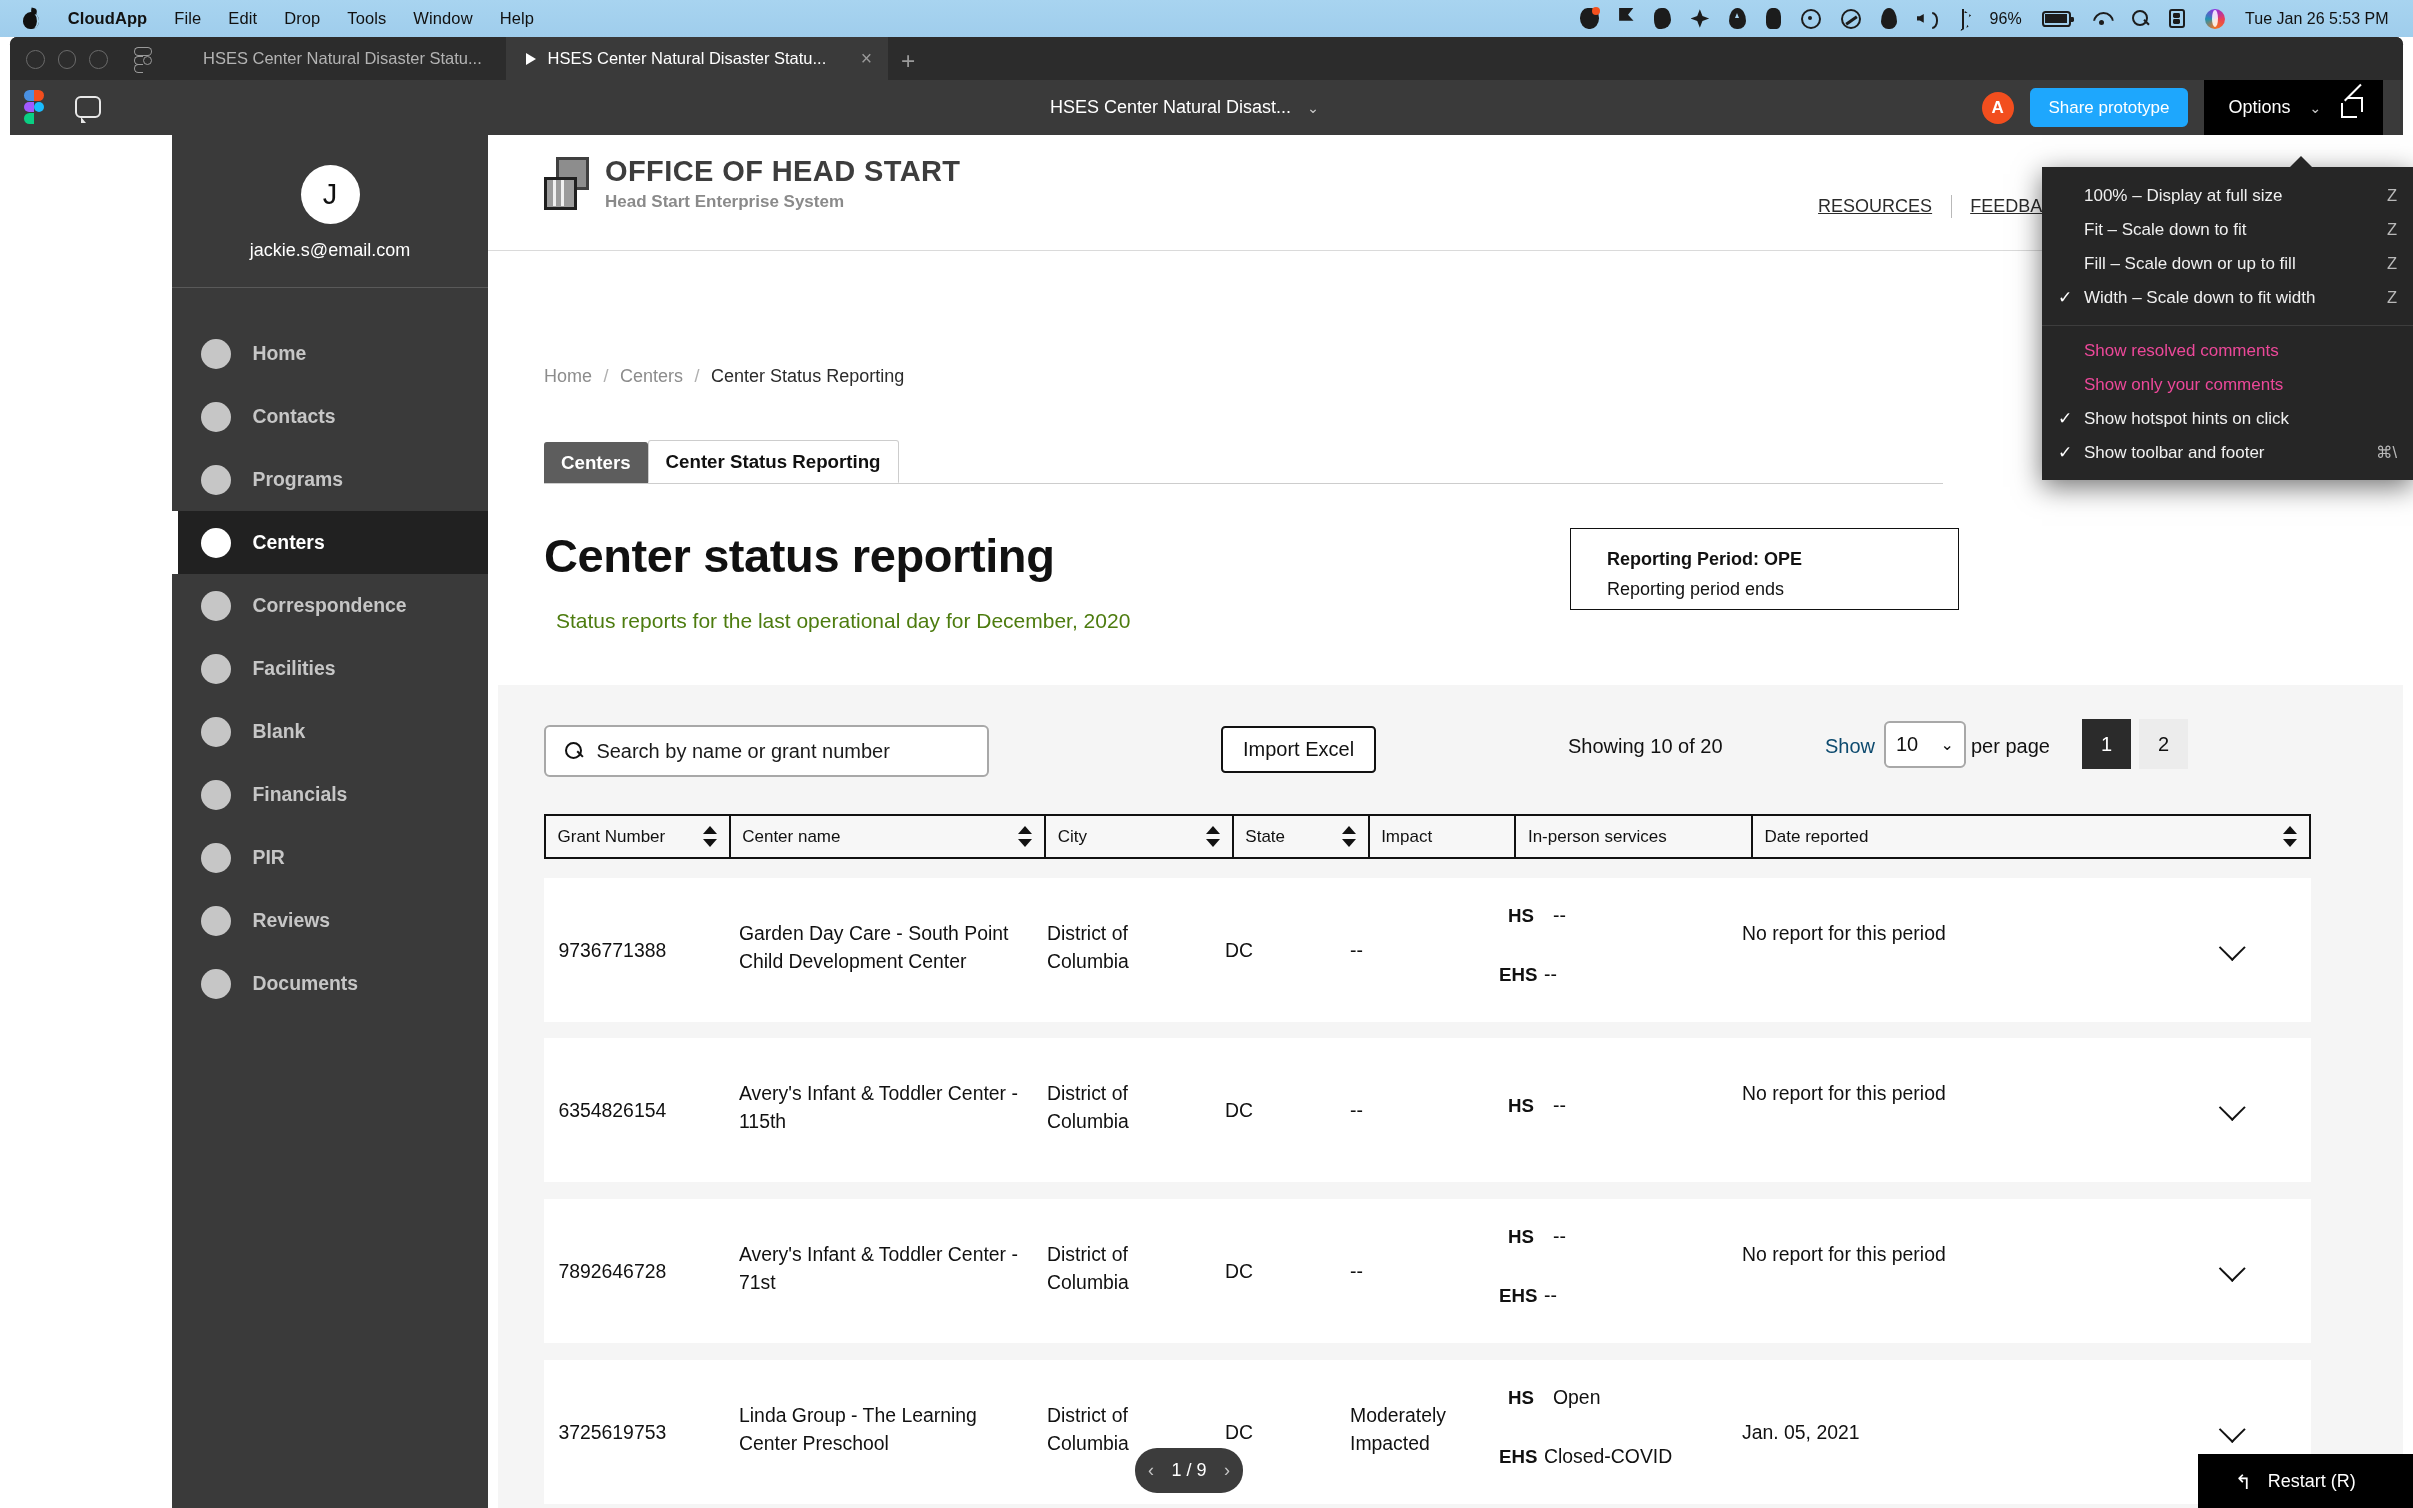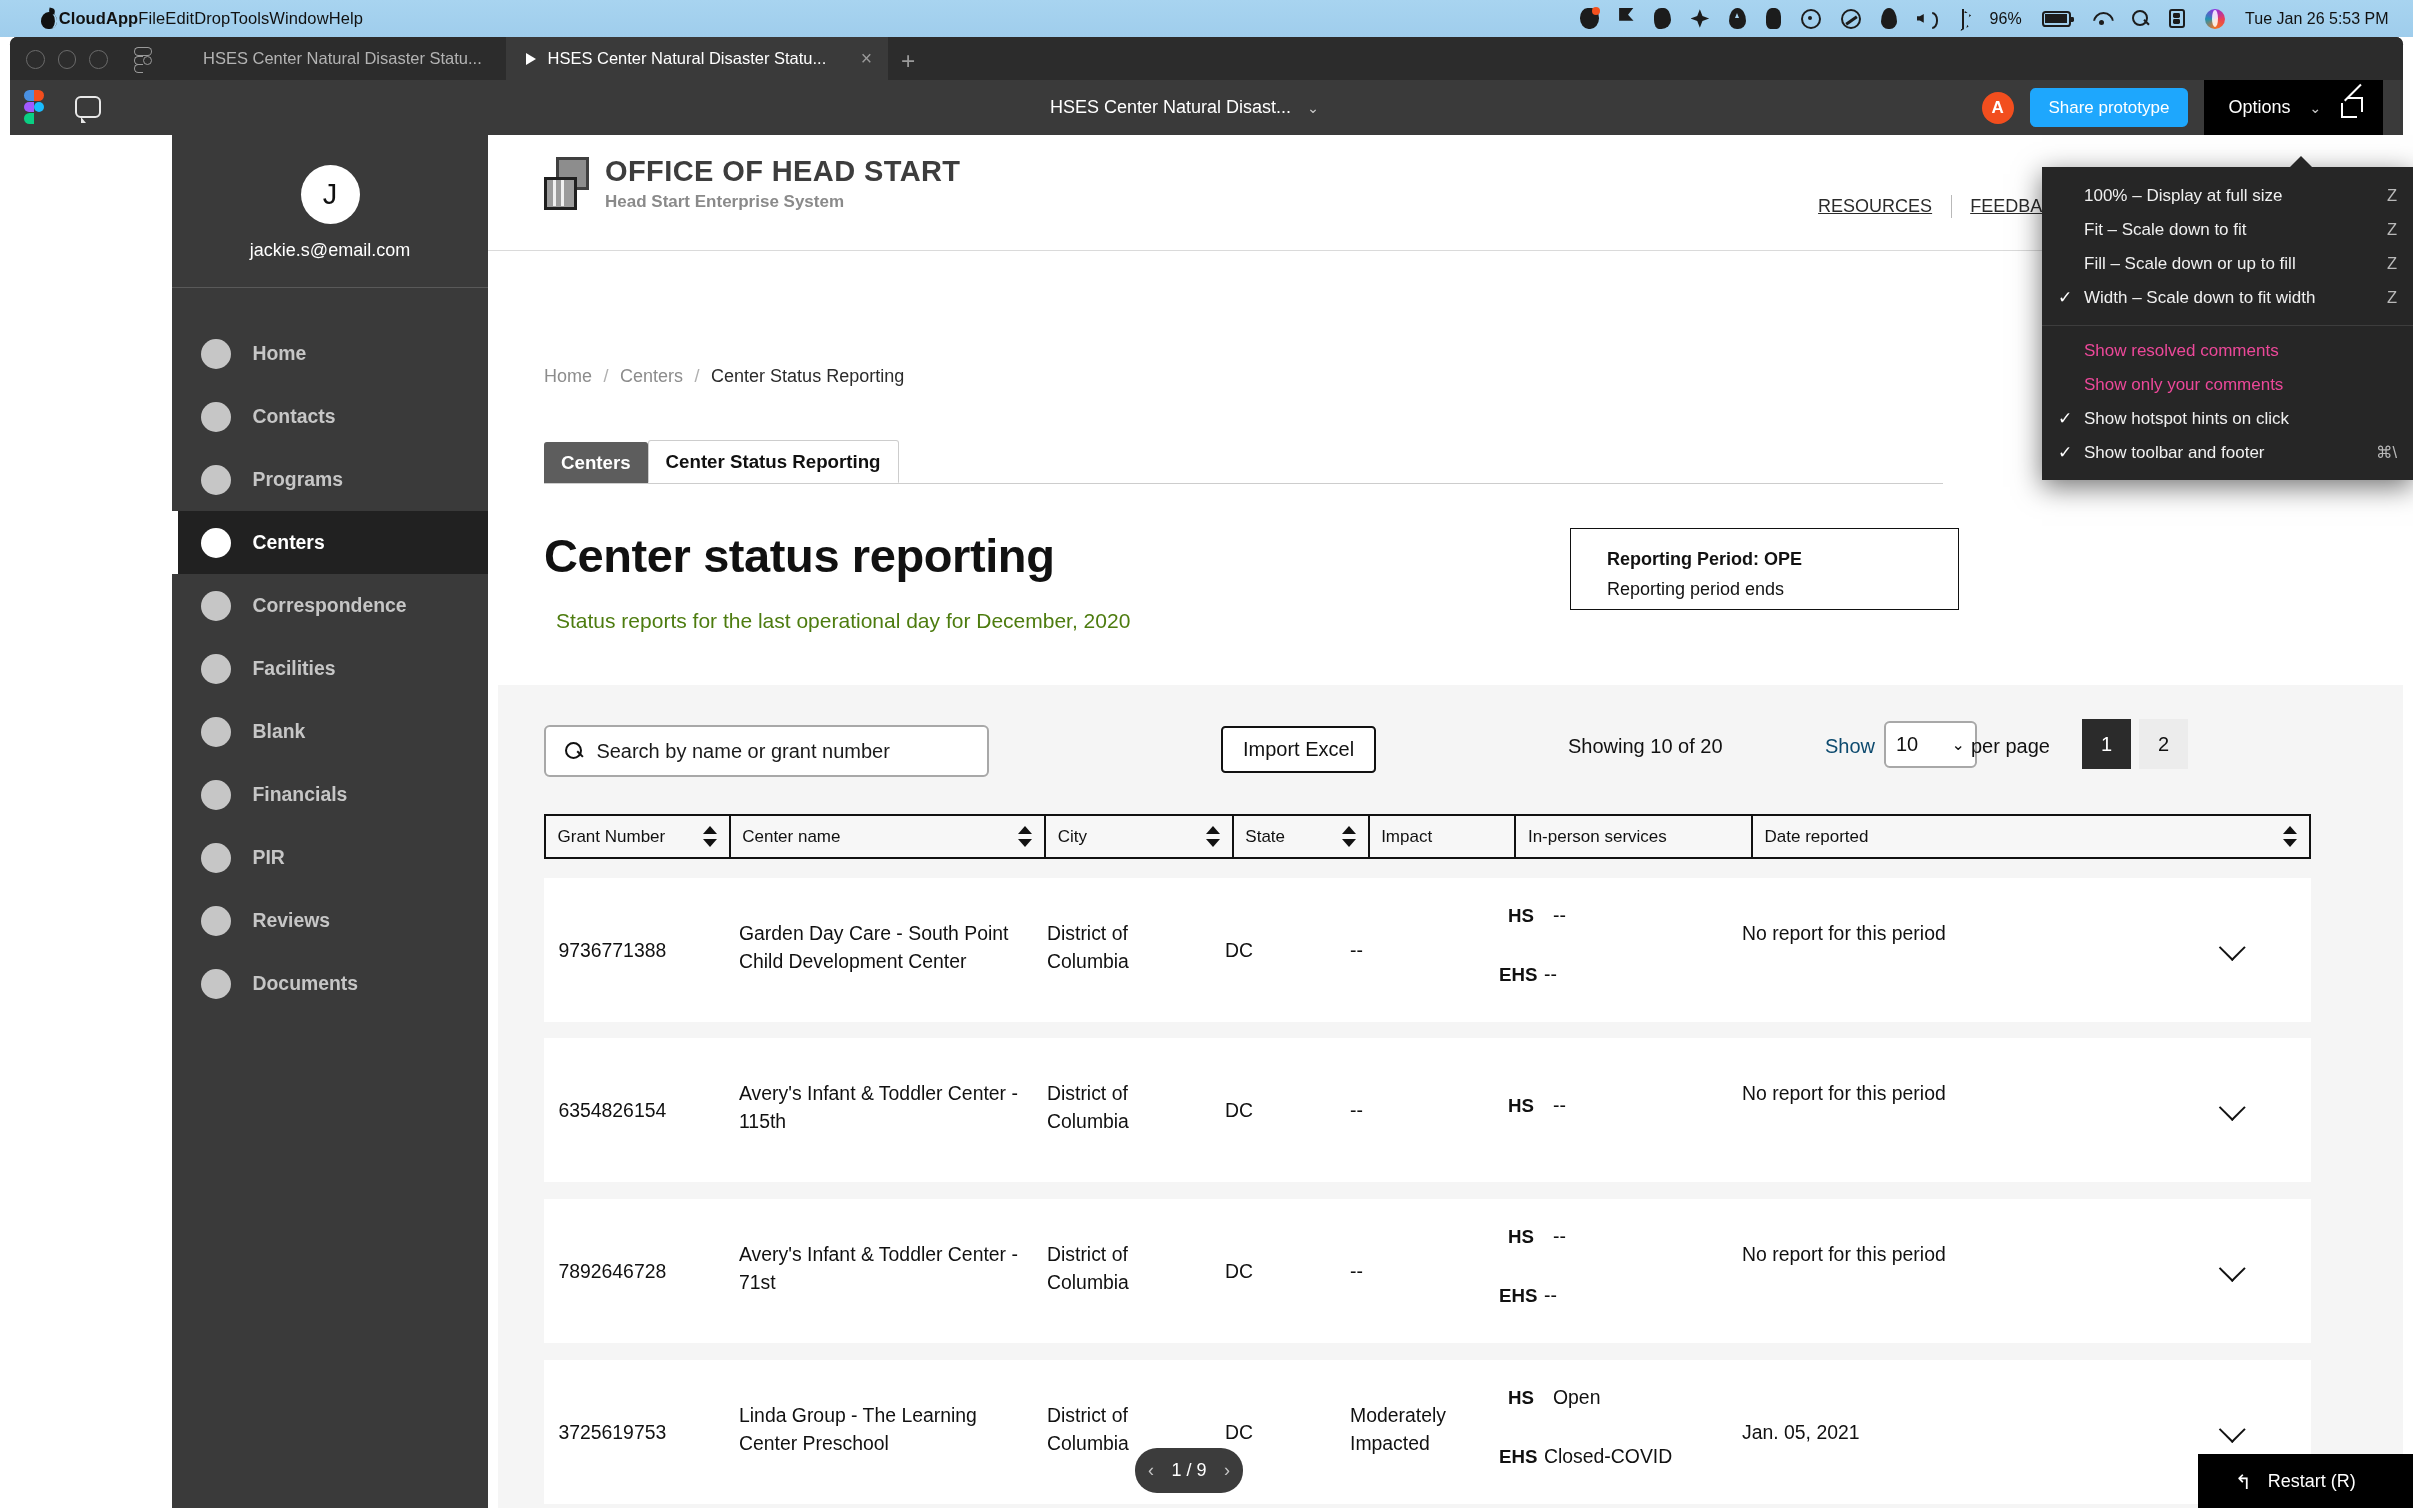--- a/index.html
+++ b/index.html
@@ -10,21 +10,21 @@
     background: #ffffff;
   }
   body { position: relative; }
 
   
   .macbar {
     position: absolute; top: 0; left: 0; width: 2413px; height: 37px;
     background: linear-gradient(180deg,#a8d4f0 0%,#9fcdec 100%);
     display: flex; align-items: center; z-index: 60;
   }
-  .macbar-left { display:flex; align-items:center; padding-left:40px; }
+  .macbar-left { display:flex; align-items:center; gap:27px; padding-left:22px; }
   .apple-logo { width:18.7px; height:21.5px; position:relative; }
   .apple-logo::before{
     content:""; position:absolute; left:1.4px; top:4.3px; width:16px; height:16.5px;
     background:#111; border-radius:48% 48% 45% 45% / 55% 55% 45% 45%;
     box-shadow: inset -4.3px 0 0 -2.2px rgba(168,212,240,1);
   }
   .apple-logo::after{
     content:""; position:absolute; left:9.3px; top:0px; width:5.7px; height:5.7px;
     background:#111; border-radius:0 70% 0 70%; transform:rotate(12deg);
   }
@@ -197,21 +197,21 @@
   .search-box { position:absolute; left:46px; top:40px; width:445px; height:52px; background:#fff;
      border:2.2px solid #a8a8a8; border-radius:5.7px; display:flex; align-items:center; gap:13px; padding-left:18.7px; }
   .s-ic { width:18.7px;height:18.7px; position:relative; flex:0 0 18.7px; }
   .s-ic::before{content:"";position:absolute;left:0;top:0;width:13.6px;height:13.6px;border:2.2px solid #111;border-radius:50%;}
   .s-ic::after{content:"";position:absolute;left:11.5px;top:11.5px;width:8px;height:2.2px;background:#111;transform:rotate(45deg);}
   .s-ph { font-size:20px; color:#1a1a1a; }
   .import-btn { position:absolute; left:723px; top:41px; padding:10px 20px; border:2.2px solid #111;
      border-radius:4.3px; background:#fff; font-size:20px; color:#111; }
   .showing { position:absolute; left:1070px; top:50px; font-size:20px; color:#111; white-space:nowrap;}
   .show-lbl { position:absolute; left:1327px; top:50px; font-size:20px; color:#0c4a6e; }
-  .per-sel { position:absolute; left:1386px; top:36px; width:93px; height:47px; background:#fff;
+  .per-sel { position:absolute; left:1386px; top:36px; width:82px; height:47px; background:#fff;
      border:2.2px solid #a8a8a8; border-radius:5.7px; display:flex; align-items:center; justify-content:space-between; padding:0 10px; }
   .per-sel .v { font-size:20px; color:#111; }
   .per-sel .cv { font-size:16px; color:#111; }
   .per-page { position:absolute; left:1473px; top:50px; font-size:20px; color:#111; }
   .pgbtn { position:absolute; top:34px; width:49px; height:50px; display:flex; align-items:center; justify-content:center; font-size:20px; }
   .pgbtn.p1 { left:1584px; background:#2b2b2b; color:#fff; }
   .pgbtn.p2 { left:1641px; background:#ececec; color:#111; }
 
   
   .thead { position:absolute; left:46px; top:129px; width:1767px; height:45px; display:flex;

